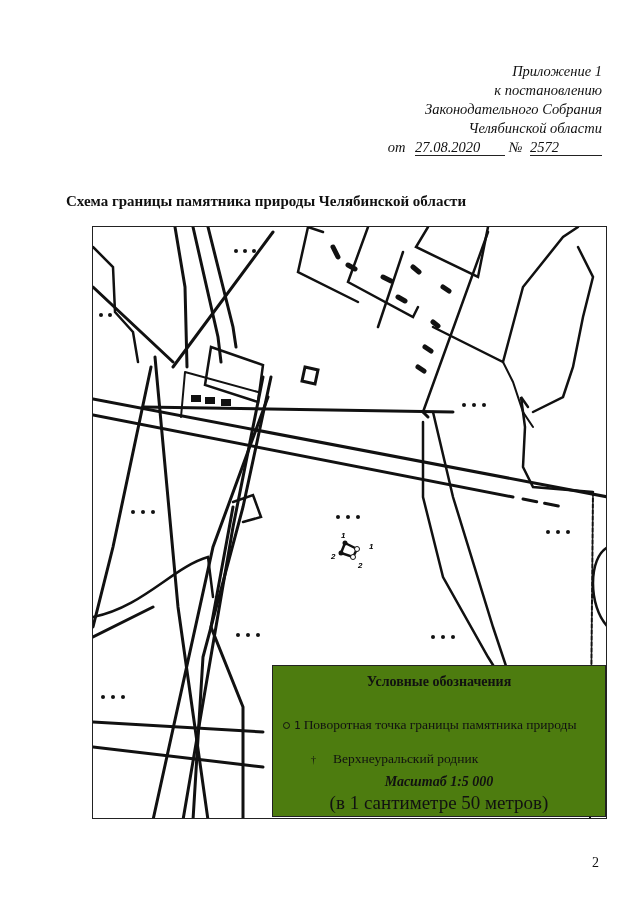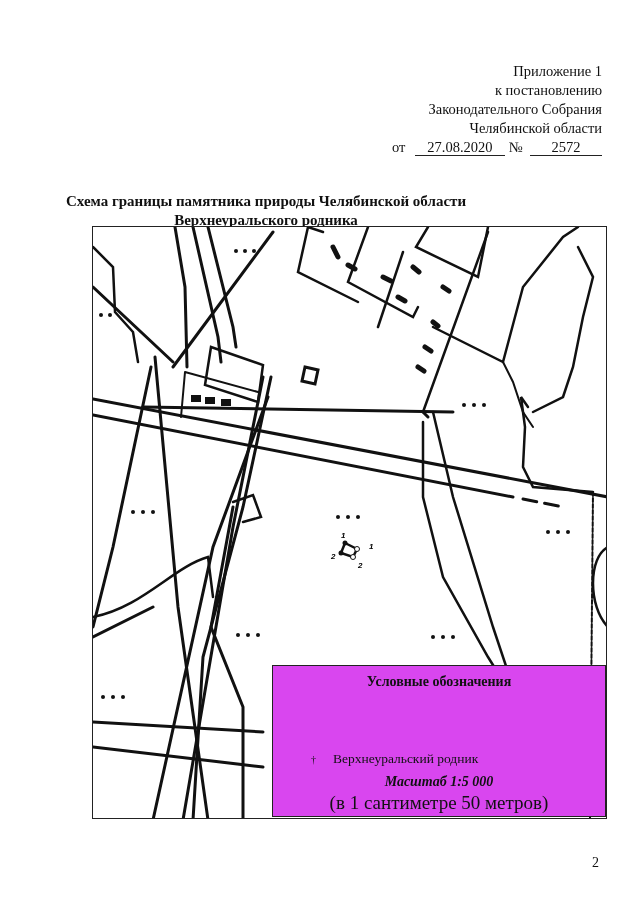--- a/index.html
+++ b/index.html
@@ -1,23 +1,23 @@
 <!DOCTYPE html>
 <html><head>
 <meta charset="utf-8">
 <style>
   html,body{margin:0;padding:0;background:#fff;}
   body{width:640px;height:905px;position:relative;overflow:hidden;font-family:"Liberation Serif","DejaVu Serif",serif;color:#111;}
   .appendix{position:absolute;right:38px;top:62px;text-align:right;font-size:14.5px;line-height:19px;}
-  .appendix .row{display:block;}
-  .appendix .uline{display:inline-block;border-bottom:1px solid #222;text-align:center;line-height:15px;}
+  .appendix .row{display:block;font-style:italic;}
+  .appendix .uline{display:inline-block;border-bottom:1px solid #222;text-align:left;line-height:15px;}
   .title{position:absolute;left:0;width:532px;top:192px;text-align:center;font-weight:bold;font-size:15px;line-height:19px;}
   .map{position:absolute;left:92px;top:226px;width:515px;height:593px;border:1.5px solid #222;box-sizing:border-box;overflow:hidden;background:#fff;}
   .map svg{position:absolute;left:0;top:0;}
-  .legend{position:absolute;left:272px;top:665px;width:334px;height:152px;border:1.5px solid #222;background:#d946ef;box-sizing:border-box;font-size:13.5px;}
+  .legend{position:absolute;left:272px;top:665px;width:334px;height:152px;border:1.5px solid #222;background:#4d7c0f;box-sizing:border-box;font-size:13.5px;}
   .legend .lh{position:absolute;top:8px;left:0;width:100%;text-align:center;font-weight:bold;font-size:14px;}
   .legend .item{position:absolute;left:8px;white-space:nowrap;}
   .legend .scale{position:absolute;top:108px;width:100%;text-align:center;font-weight:bold;font-size:14px;font-style:italic;}
   .legend .scale2{position:absolute;top:126px;width:100%;text-align:center;font-size:19px;}
   .sym-line{display:inline-block;width:46px;border-bottom:1.5px solid #111;vertical-align:middle;margin-right:8px;margin-left:8px;}
   .sym-circle{display:inline-block;width:5px;height:5px;border:1px solid #111;border-radius:50%;vertical-align:middle;}
   .sym-dot{display:inline-block;width:6px;height:6px;background:#111;border-radius:50%;vertical-align:middle;}
   .mono{font-family:"DejaVu Sans Mono",monospace;font-size:11px;margin:0 3px 0 4px;}
   .pagenum{position:absolute;left:592px;top:855px;font-size:14px;}
 </style>
@@ -32,21 +32,20 @@
   <span class="row">
     <span>от</span>
     <span class="uline" style="width:90px;margin-left:6px;">27.08.2020</span>
     <span>№</span>
     <span class="uline" style="width:72px;margin-left:4px;">2572</span>
   </span>
 </div>
 
 <div class="title">
   <div>Схема границы памятника природы Челябинской области</div>
-  <div>Верхнеуральского родника</div>
 </div>
 
 <div class="map">
   <svg width="515" height="593" viewBox="0 0 515 593">
     <g fill="none" stroke="#111" stroke-width="3" stroke-linecap="round">
 
       <path d="M0 172 L515 270"></path>
       <path d="M0 188 L420 270"></path>
       <path d="M430 272 L470 280" stroke-dasharray="14 8"></path>
 
@@ -142,20 +141,23 @@
       <text x="276" y="322" font-size="8" font-style="italic" font-weight="bold" font-family="Liberation Sans, sans-serif">1</text>
       <text x="238" y="332" font-size="8" font-style="italic" font-weight="bold" font-family="Liberation Sans, sans-serif">2</text>
       <text x="265" y="341" font-size="8" font-style="italic" font-weight="bold" font-family="Liberation Sans, sans-serif">2</text>
     </g>
   </svg>
 
 </div>
 
 <div class="legend">
   <div class="lh">Условные обозначения</div>
+  <div class="item" style="top:51px;left:10px;">
+    <span class="sym-circle"></span><span class="mono">1</span><span>Поворотная точка границы памятника природы</span>
+  </div>
   <div class="item" style="top:85px;left:30px;margin-left:8px;">
     <span style="display:inline-block;font-size:10px;width:16px;">†</span><span style="margin-left:6px;">Верхнеуральский родник</span>
   </div>
   <div class="scale">Масштаб 1:5 000</div>
   <div class="scale2">(в 1 сантиметре 50 метров)</div>
 </div>
 
 <div class="pagenum">2</div>
 
 </body></html>

